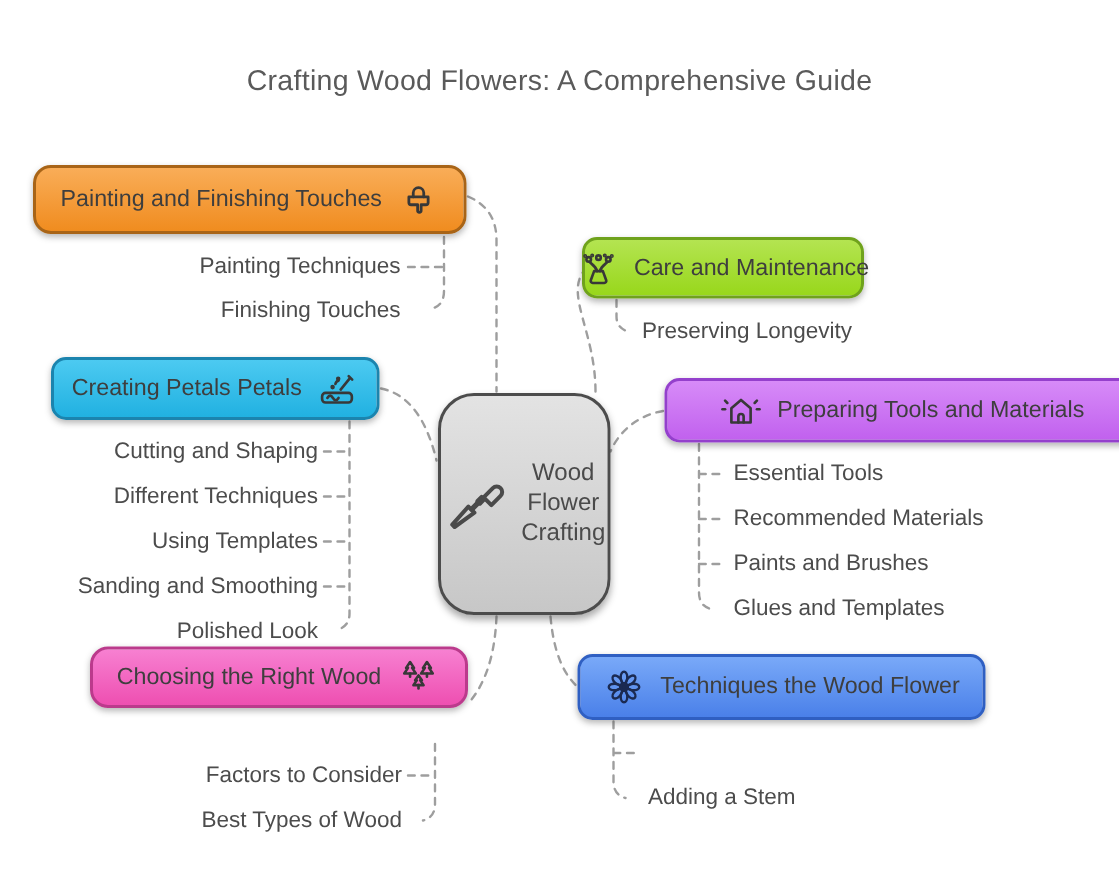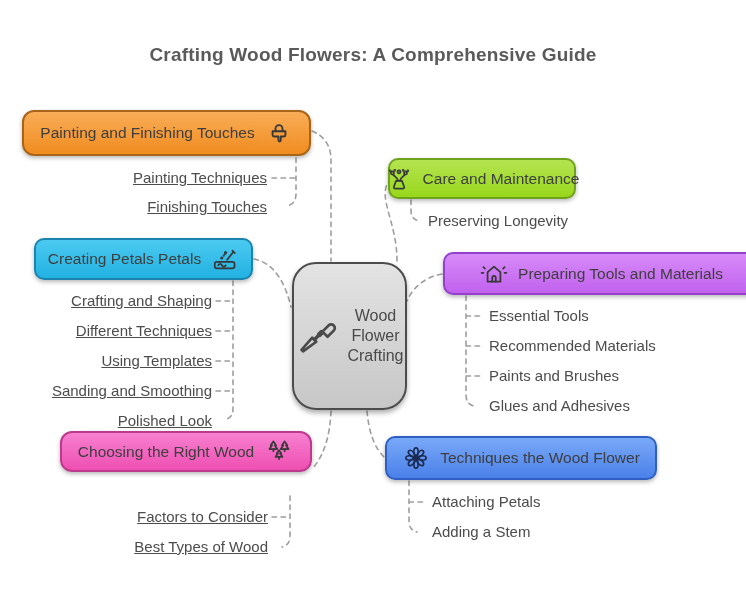--- a/index.html
+++ b/index.html
@@ -1,21 +1,21 @@
 <!DOCTYPE html>
 <html><head>
 <meta charset="utf-8">
 <style>
   html,body{margin:0;padding:0;background:#fff;}
   body{width:746px;height:597px;position:relative;overflow:hidden;
        font-family:"Liberation Sans", sans-serif;}
   .canvas{position:absolute;inset:0;}
   svg.connectors{position:absolute;left:0;top:0;z-index:1;}
   .title{position:absolute;top:44px;left:0;width:746px;text-align:center;
-         font-size:19px;font-weight:700;color:#5a5a5a;margin:0;letter-spacing:.2px;}
+         font-size:19px;font-weight:400;color:#5a5a5a;margin:0;letter-spacing:.2px;}
   .node{position:absolute;z-index:2;display:flex;align-items:center;justify-content:center;
         gap:10px;box-sizing:border-box;border:2px solid;border-radius:12px;
         box-shadow:0 2px 4px rgba(50,50,50,.35);}
   .node .label{font-size:15.5px;color:#3e3e3e;white-space:nowrap;}
   .node .icon{display:flex;align-items:center;}
   .box-painting{left:22px;top:110px;width:289px;height:46px;
      background:linear-gradient(180deg,#f9ad58,#f08c1f);border-color:#a86417;}
   .box-care{left:388px;top:158px;width:188px;height:41px;border-radius:10px;
      background:linear-gradient(180deg,#b4e451,#98d71b);border-color:#6fa21c;}
   .box-petals{left:34px;top:238px;width:219px;height:42px;border-radius:10px;
@@ -24,21 +24,21 @@
      background:linear-gradient(180deg,#d78bf8,#c161ee);border-color:#9440cc;}
   .box-wood{left:60px;top:431px;width:252px;height:41px;
      background:linear-gradient(180deg,#f780d1,#ee4fb1);border-color:#bb3a8c;}
   .box-assembling{left:385px;top:436px;width:272px;height:44px;border-radius:10px;
      background:linear-gradient(180deg,#79a9f8,#4a80e9);border-color:#2f5fc2;}
   .box-center{left:292px;top:262px;width:115px;height:148px;border-radius:24px;
      background:linear-gradient(180deg,#e3e3e3,#c7c7c7);border-color:#4c4c4c;
      flex-direction:row;gap:6px;box-shadow:0 3px 5px rgba(50,50,50,.4);}
   .box-center .center-label{font-size:16px;color:#4a4a4a;text-align:center;line-height:20px;}
   .child{position:absolute;z-index:2;font-size:15px;color:#4c4c4c;line-height:20px;white-space:nowrap;}
-  .r{text-align:right;text-decoration:underline;}
+  .r{text-align:right;}
 </style>
 </head>
 <body>
 
 <div class="canvas">
 
   <svg class="connectors" width="746" height="597" viewBox="0 0 746 597" fill="none" stroke="#9e9e9e" stroke-width="1.6" stroke-dasharray="4.5 4.5" stroke-linecap="round">
     <path d="M312 131 Q331 139 331 160 L331 261"></path>
     <path d="M397 261 C397 222 377 197 389 181"></path>
     <path d="M254 259 C274 263 285 282 291 307"></path>
@@ -109,21 +109,21 @@
         <rect x="3.2" y="14.5" width="17" height="5.5" rx="2"></rect>
         <path d="M6.2 17.4 q1.6 -2.6 3.2 0 q1.6 2.6 3.2 0"></path>
         <path d="M13.8 12.6 L19 6.2"></path>
         <path d="M18.4 4.9 l2 2"></path>
         <path d="M10.8 9.4 q0.4 -1.6 1.8 -1.9"></path>
         <circle cx="9.2" cy="11.2" r="0.55" fill="#383838"></circle>
         <circle cx="12.4" cy="6.4" r="0.55" fill="#383838"></circle>
       </svg>
     </span>
   </div>
-  <span class="child r" style="top:291px;right:534px">Crafting and Shaping</span>
+  <span class="child r" style="top:291px;right:534px">Cutting and Shaping</span>
   <span class="child r" style="top:321px;right:534px">Different Techniques</span>
   <span class="child r" style="top:351px;right:534px">Using Templates</span>
   <span class="child r" style="top:411px;right:534px">Polished Look</span>
   <span class="child r" style="top:381px;right:534px">Sanding and Smoothing</span>
 
   <div class="node box-tools">
     <span class="icon">
       <svg width="28" height="28" viewBox="0 0 24 24" fill="none" stroke="#383838" stroke-width="1.5" stroke-linejoin="round" stroke-linecap="round">
         <path d="M6.5 10.4 L12 5.7 L17.5 10.4 V18.6 H6.5 Z"></path>
         <path d="M10.5 18.6 v-3.4 a1.5 1.5 0 0 1 3 0 v3.4"></path>
@@ -131,21 +131,21 @@
         <path d="M19.8 7.4 L21.1 6.1"></path>
         <path d="M2.9 11 H1.4"></path>
         <path d="M21.1 11 H22.6"></path>
       </svg>
     </span>
     <span class="label">Preparing Tools and Materials</span>
   </div>
   <span class="child" style="top:306px;left:489px">Essential Tools</span>
   <span class="child" style="top:336px;left:489px">Recommended Materials</span>
   <span class="child" style="top:366px;left:489px">Paints and Brushes</span>
-  <span class="child" style="top:396px;left:489px">Glues and Adhesives</span>
+  <span class="child" style="top:396px;left:489px">Glues and Templates</span>
 
   <div class="node box-wood">
     <span class="label">Choosing the Right Wood</span>
     <span class="icon">
       <svg width="30" height="30" viewBox="0 0 24 24" fill="none" stroke="#383838" stroke-width="1.4" stroke-linejoin="round" stroke-linecap="round">
         <path d="M7.5 3.5 L9.6 6.6 H8.6 L10.6 9.6 H4.4 L6.4 6.6 H5.4 Z"></path>
         <path d="M7.5 9.6 v1.7"></path>
         <path d="M16.5 3.5 L18.6 6.6 H17.6 L19.6 9.6 H13.4 L15.4 6.6 H14.4 Z"></path>
         <path d="M16.5 9.6 v1.7"></path>
         <path d="M12 10.6 L13.8 13.2 H12.9 L14.7 15.8 H9.3 L11.1 13.2 H10.2 Z"></path>
@@ -165,16 +165,15 @@
         <ellipse cx="12" cy="6.6" rx="1.9" ry="3.3" transform="rotate(135 12 12)"></ellipse>
         <ellipse cx="12" cy="6.6" rx="1.9" ry="3.3" transform="rotate(180 12 12)"></ellipse>
         <ellipse cx="12" cy="6.6" rx="1.9" ry="3.3" transform="rotate(225 12 12)"></ellipse>
         <ellipse cx="12" cy="6.6" rx="1.9" ry="3.3" transform="rotate(270 12 12)"></ellipse>
         <ellipse cx="12" cy="6.6" rx="1.9" ry="3.3" transform="rotate(315 12 12)"></ellipse>
         <circle cx="12" cy="12" r="1.8" fill="#1b2a52"></circle>
       </svg>
     </span>
     <span class="label">Techniques the Wood Flower</span>
   </div>
-  <span class="child" style="top:492px;left:432px">Attaching Petals</span>
   <span class="child" style="top:522px;left:432px">Adding a Stem</span>
 
 </div>
 
 </body></html>

